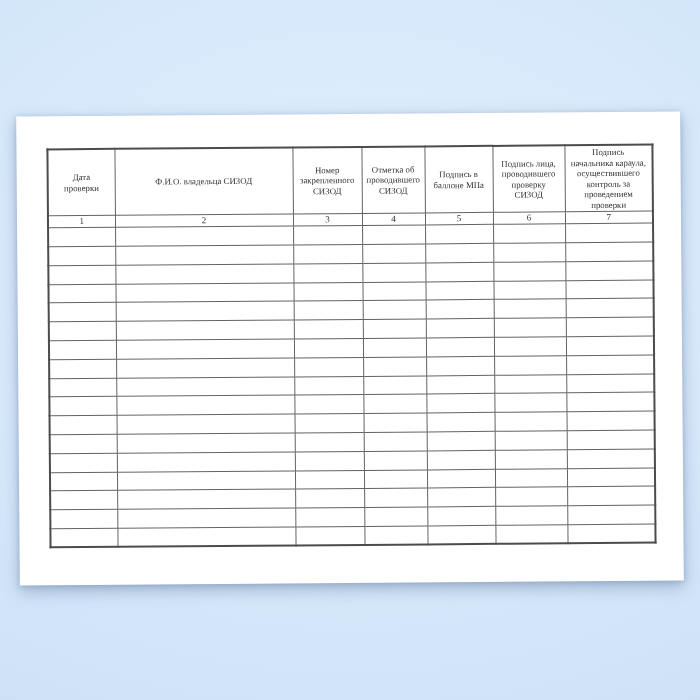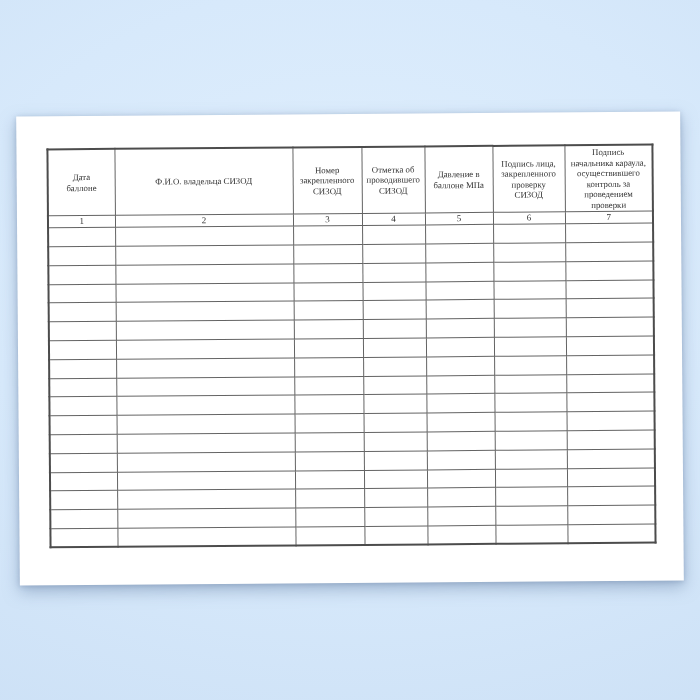--- a/index.html
+++ b/index.html
@@ -67,32 +67,32 @@
         <col style="width: 178px;">
         <col style="width: 69px;">
         <col style="width: 63px;">
         <col style="width: 68px;">
         <col style="width: 72px;">
         <col style="width: 88px;">
       </colgroup>
     <thead>
       <tr class="labels-row">
           <th class="hdr">Дата
-баллоне</th>
+проверки</th>
           <th class="hdr">Ф.И.О. владельца СИЗОД</th>
           <th class="hdr">Номер
 закрепленного
 СИЗОД</th>
           <th class="hdr">Отметка об
 проводившего
 СИЗОД</th>
-          <th class="hdr">Давление в
+          <th class="hdr">Подпись в
 баллоне МПа</th>
           <th class="hdr">Подпись лица,
-закрепленного
+проводившего
 проверку
 СИЗОД</th>
           <th class="hdr">Подпись
 начальника караула,
 осуществившего
 контроль за
 проведением
 проверки</th>
         </tr>
       <tr class="numbers-row">

